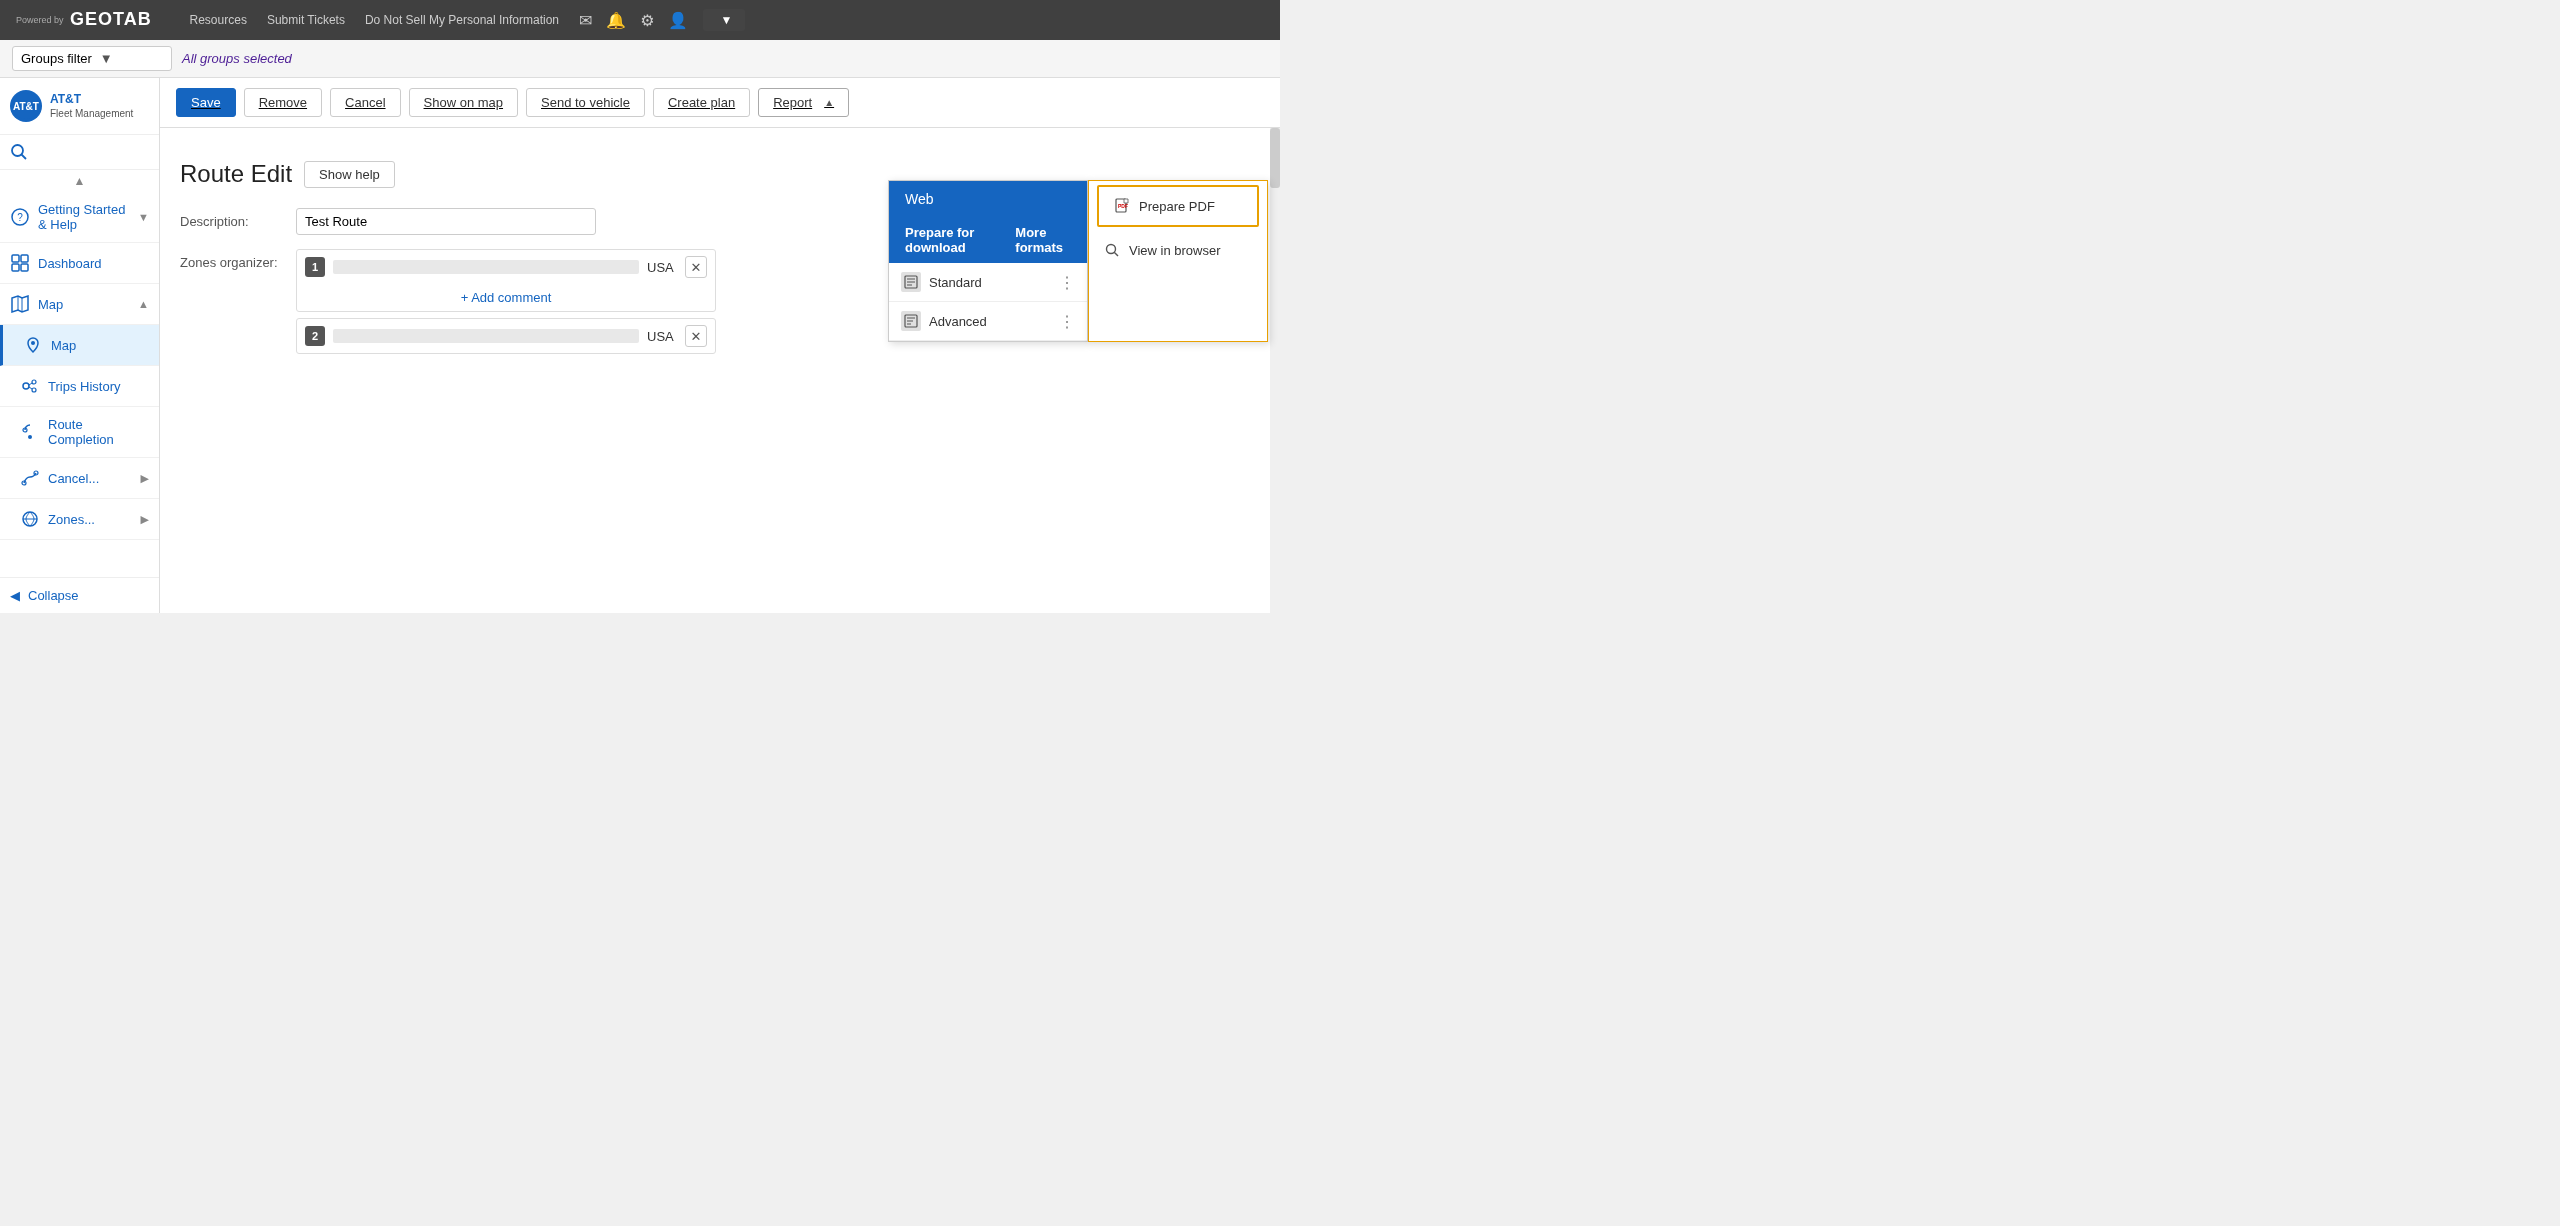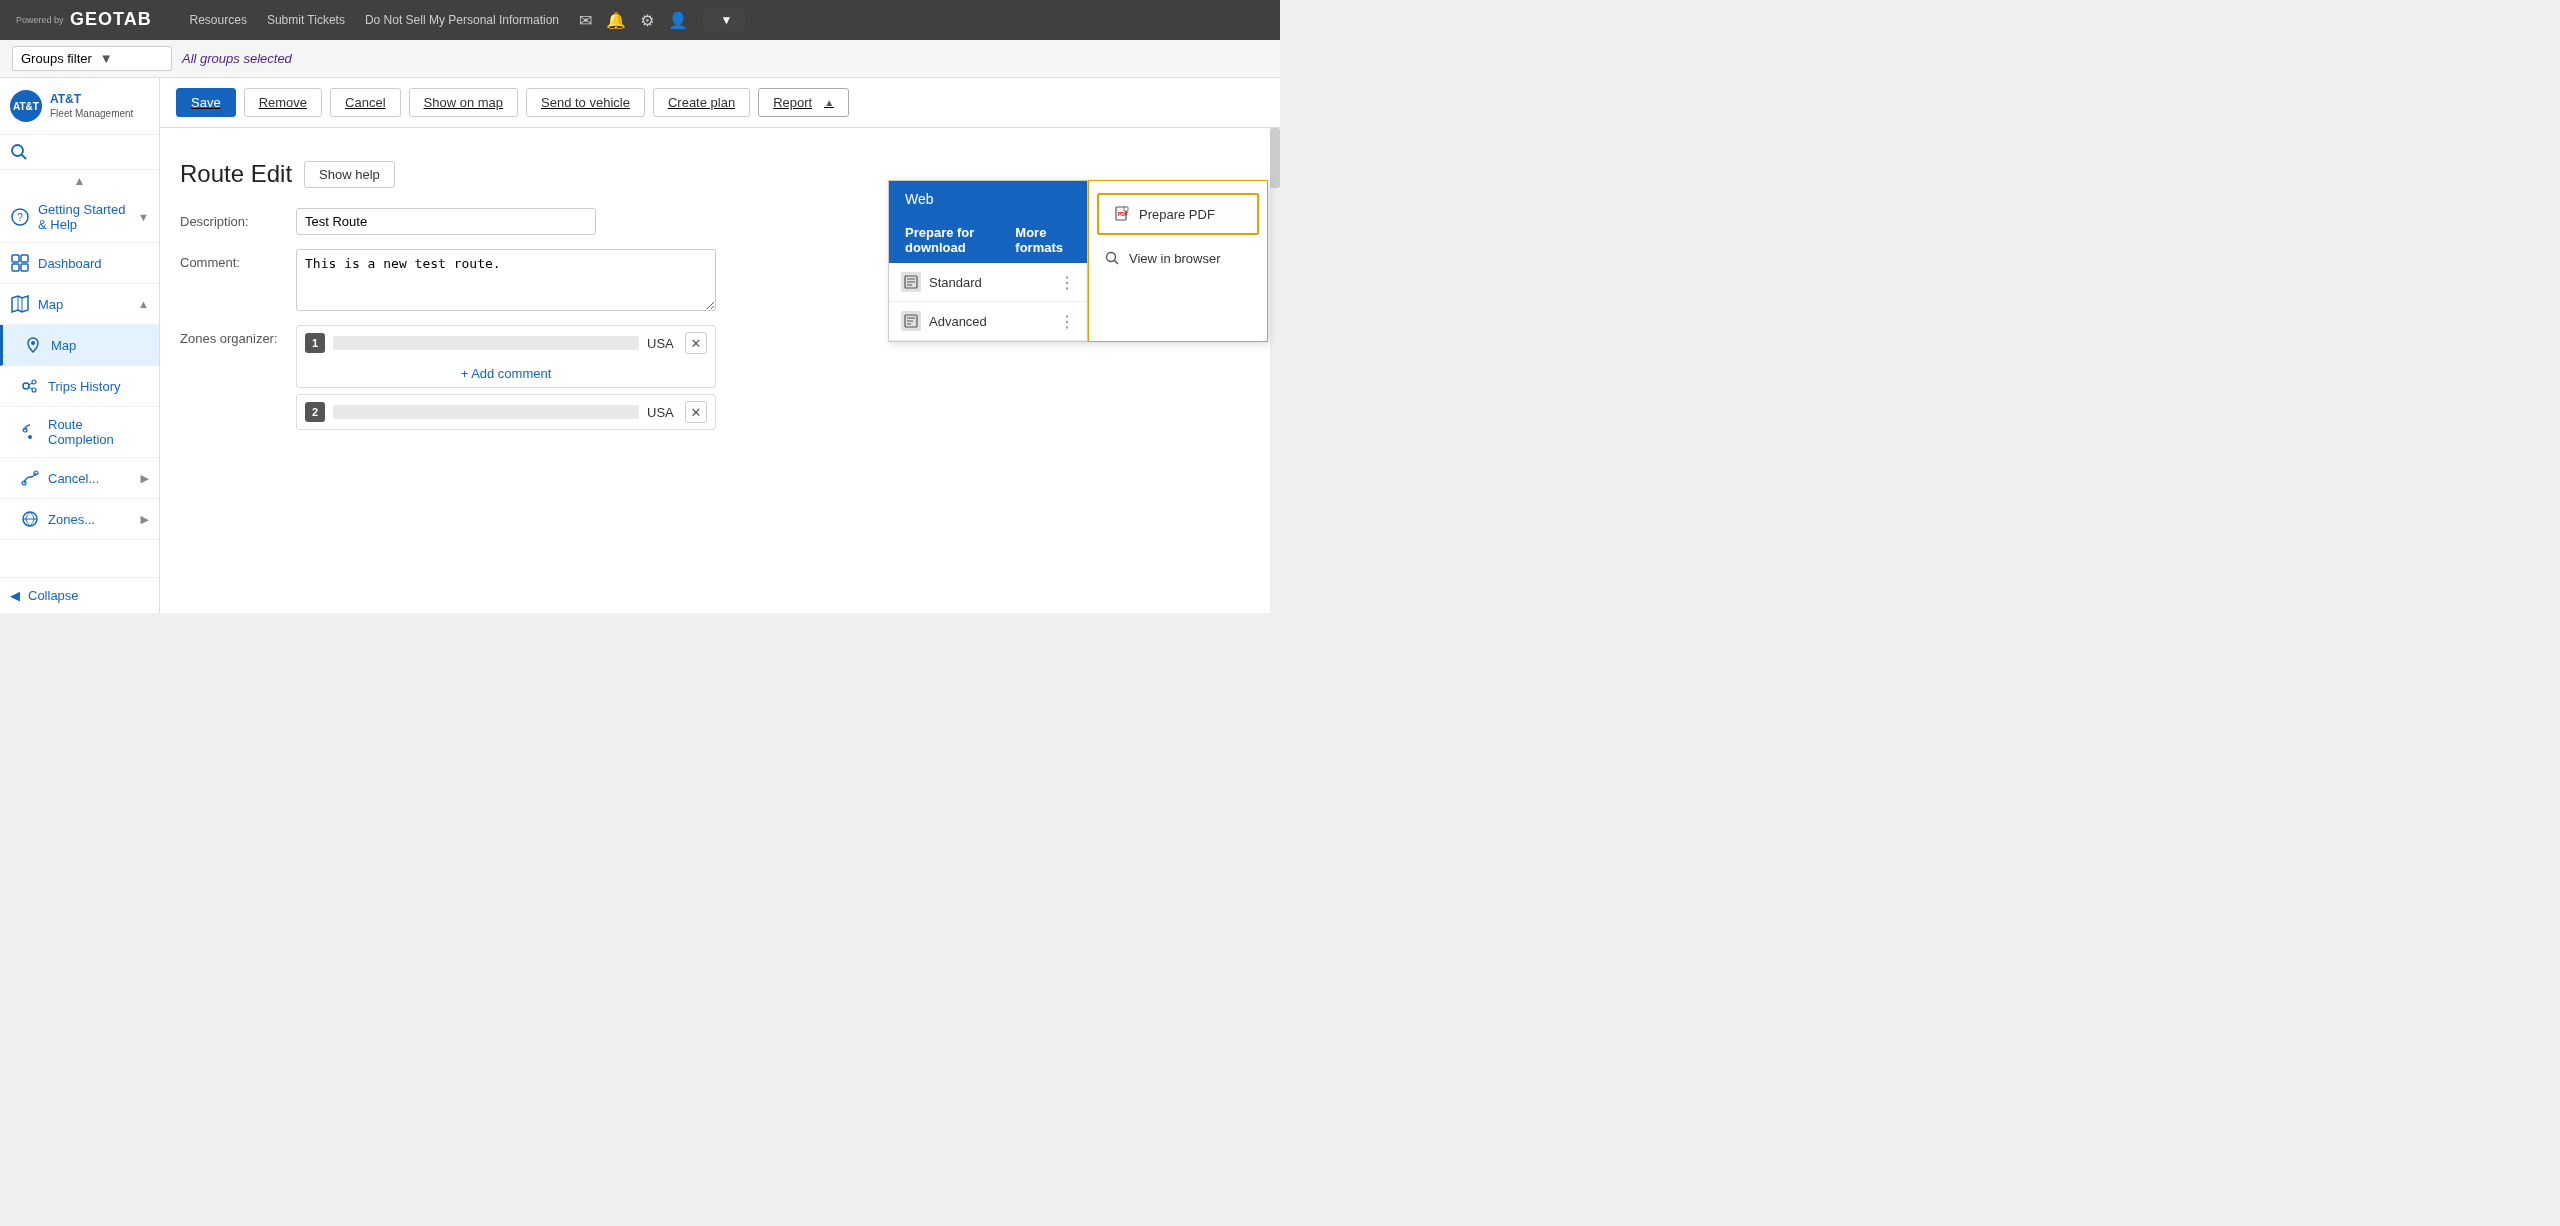--- a/index.html
+++ b/index.html
@@ -410,21 +410,21 @@
       color: #888;
       font-size: 16px;
     }
 
     
     .dropdown-right {
       background: #fff;
       border: 1px solid #e8a000;
       box-shadow: 2px 2px 8px rgba(0,0,0,0.15);
       width: 180px;
-      padding: 8px 0;
+      padding: 0 0;
     }
     .dropdown-right-item {
       display: flex;
       align-items: center;
       gap: 8px;
       padding: 10px 14px;
       font-size: 13px;
       color: #333;
       cursor: pointer;
     }
@@ -666,24 +666,20 @@
       <div class="page-title-row">
         <h1 class="page-title">Route Edit</h1>
         <button class="show-help-btn">Show help</button>
       </div>
 
       <div class="form-row">
         <span class="form-label">Description:</span>
         <input class="form-input" type="text" value="Test Route" style="">
       </div>
 
-      <div class="form-row">
-        <span class="form-label">Comment:</span>
-        <textarea class="form-textarea" style="">This is a new test route.</textarea>
-      </div>
 
 
       <div class="form-row">
         <span class="zones-label">Zones organizer:</span>
         <div class="zones-list">
 
           <div class="zone-item">
             <div class="zone-item-row">
               <div class="zone-num">1</div>
               <div class="zone-bar"></div>

